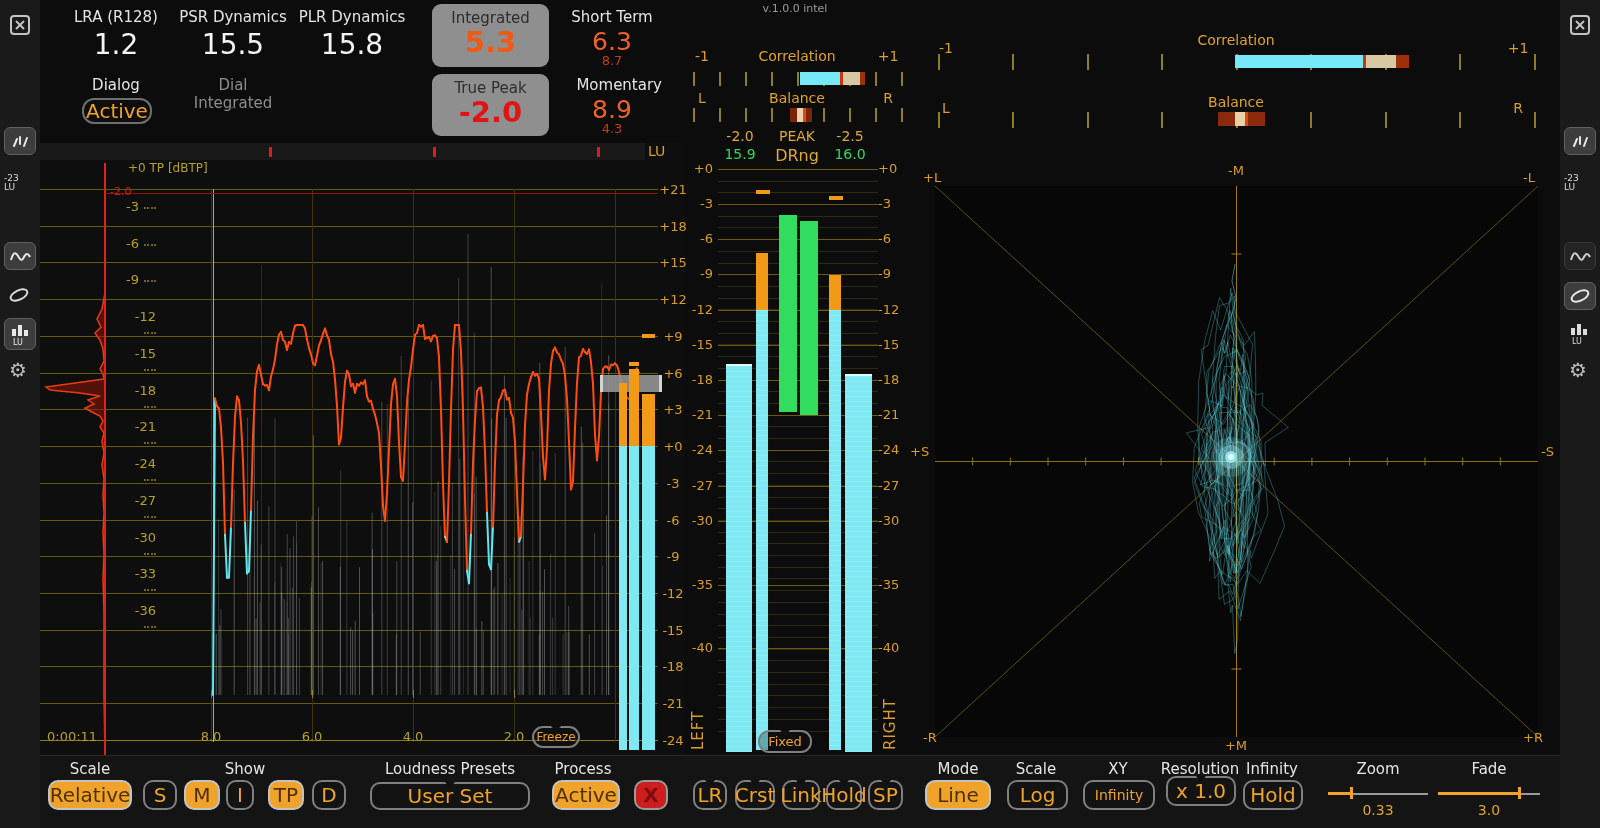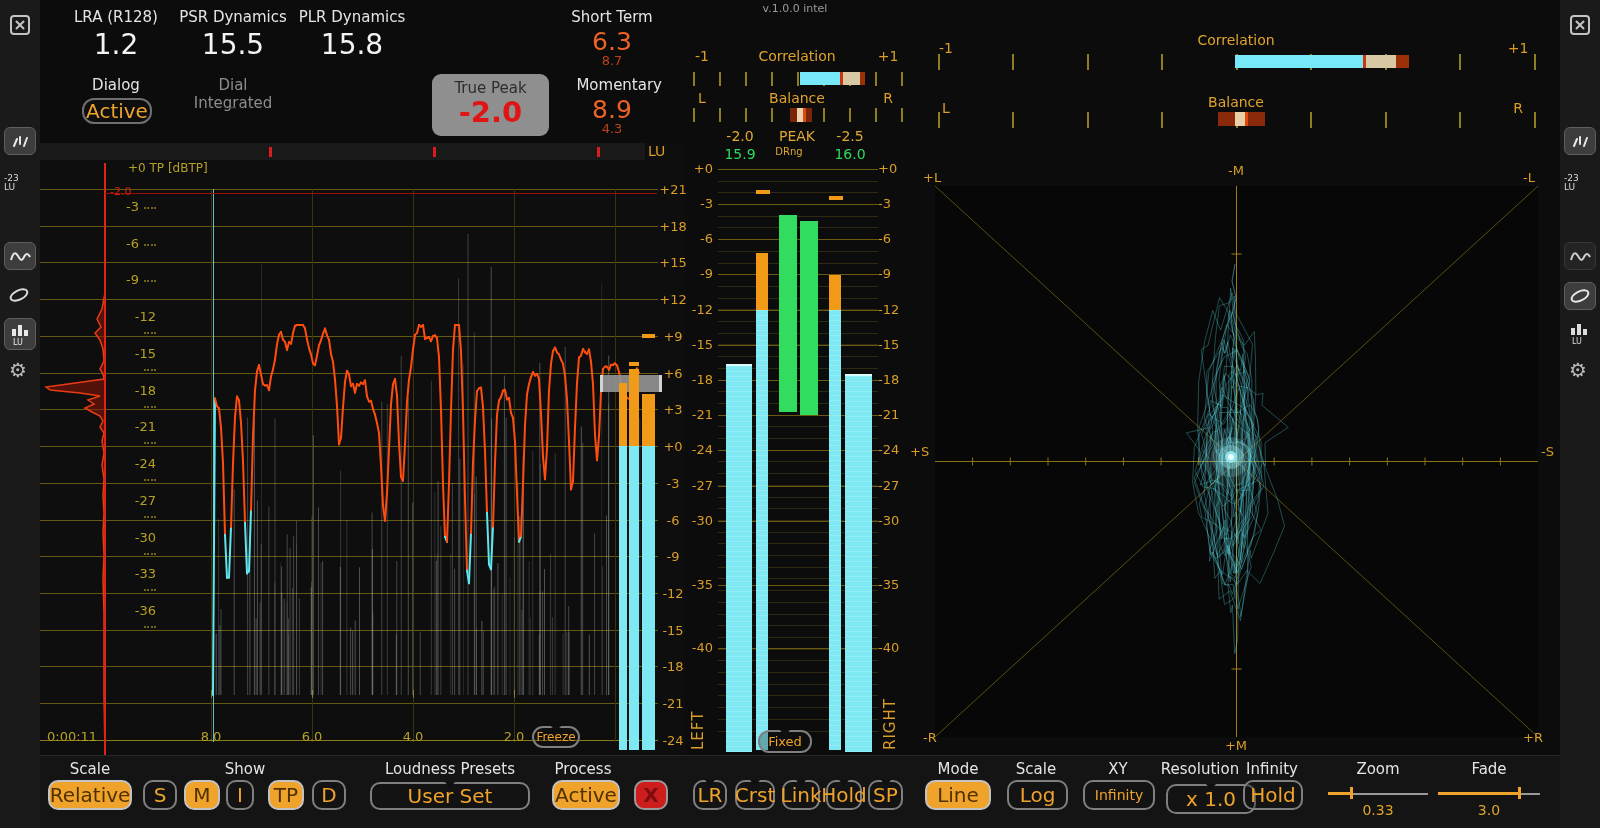--- a/index.html
+++ b/index.html
@@ -121,20 +121,24 @@
     <div class="abs" style="left:9px;top:358px;font-size:20px;color:#bcbcbc;">⚙</div>
   </div>
 
   <div class="abs ctr wlab" style="left:66px;top:8px;width:100px;">LRA (R128)</div>
   <div class="abs ctr statv" style="left:66px;top:28px;width:100px;">1.2</div>
   <div class="abs ctr wlab" style="left:178px;top:8px;width:110px;">PSR Dynamics</div>
   <div class="abs ctr statv" style="left:178px;top:28px;width:110px;">15.5</div>
   <div class="abs ctr wlab" style="left:297px;top:8px;width:110px;">PLR Dynamics</div>
   <div class="abs ctr statv" style="left:297px;top:28px;width:110px;">15.8</div>
 
+  <div class="graybox abs ctr" style="left:432px;top:4px;width:117px;height:63px;">
+    <div class="gl">Integrated</div>
+    <div class="gv" style="color:#f05a14;">5.3</div>
+  </div>
   <div class="graybox abs ctr" style="left:432px;top:74px;width:117px;height:62px;">
     <div class="gl">True Peak</div>
     <div class="gv" style="color:#e01414;">-2.0</div>
   </div>
 
   <div class="abs ctr wlab" style="left:562px;top:8px;width:100px;">Short Term</div>
   <div class="abs ctr bigred" style="left:562px;top:27px;width:100px;">6.3</div>
   <div class="abs ctr subred" style="left:562px;top:53px;width:100px;">8.7</div>
   <div class="abs ctr wlab" style="left:562px;top:76px;width:100px;text-align:right;">Momentary</div>
   <div class="abs ctr bigred" style="left:562px;top:95px;width:100px;">8.9</div>
@@ -182,21 +186,21 @@
         <div class="tickv abs" style="position: absolute; left: 216px; top: 108px; height: 14px;"></div>
       </div>
     <div class="abs" style="left:105px;top:108px;width:22px;height:14px;background:#7a2408;"></div>
     <div class="abs" style="left:112px;top:108px;width:8px;height:14px;background:#ecd2ac;"></div>
     <div class="abs" style="left:118px;top:108px;width:3px;height:14px;background:#e04a10;"></div>
 
     <div class="abs ctr" style="left:30px;top:128px;width:50px;font-size:14px;color:#e0a832;">-2.0</div>
     <div class="abs ctr" style="left:84px;top:128px;width:56px;font-size:14px;color:#e0a832;">PEAK</div>
     <div class="abs ctr" style="left:140px;top:128px;width:50px;font-size:14px;color:#e0a832;">-2.5</div>
     <div class="abs ctr" style="left:30px;top:146px;width:50px;font-size:14px;color:#2ed95c;">15.9</div>
-    <div class="abs ctr" style="left:76px;top:146px;width:56px;font-size:10px;color:#e0a832;">DRng</div>
+    <div class="abs ctr" style="left:84px;top:146px;width:56px;font-size:16px;color:#e0a832;">DRng</div>
     <div class="abs ctr" style="left:140px;top:146px;width:50px;font-size:14px;color:#2ed95c;">16.0</div>
 
     <div class="abs meterminor" style="left:33px;top:169px;width:160px;height:573px;"></div>
     <div id="mScale">
         <div class="orglab" style="position: absolute; left: 0px; top: 161px; width: 28px; text-align: right;">+0</div>
         <div class="orglab" style="position: absolute; left: 193px; top: 161px; width: 30px;">+0</div>
         <div style="position: absolute; left: 33px; top: 169px; width: 160px; height: 1px; background: rgb(107, 90, 16);"></div>
         <div class="orglab" style="position: absolute; left: 0px; top: 196px; width: 28px; text-align: right;">-3</div>
         <div class="orglab" style="position: absolute; left: 193px; top: 196px; width: 30px;">-3</div>
         <div style="position: absolute; left: 33px; top: 204px; width: 160px; height: 1px; background: rgb(107, 90, 16);"></div>
@@ -815,21 +819,21 @@
         <div class="btn notch" style="position: absolute; left: 786px; top: 24px; width: 36px; height: 30px;">Hold</div>
         <div class="btn notch" style="position: absolute; left: 828px; top: 24px; width: 35px; height: 30px;">SP</div>
       </div>
     <div class="abs ctr wlab" style="left:885px;top:4px;width:66px;">Mode</div>
     <div class="btn filled abs" style="left:885px;top:24px;width:66px;height:30px;">Line</div>
     <div class="abs ctr wlab" style="left:965px;top:4px;width:62px;">Scale</div>
     <div class="btn abs" style="left:967px;top:24px;width:61px;height:30px;">Log</div>
     <div class="abs ctr wlab" style="left:1043px;top:4px;width:70px;">XY</div>
     <div class="btn abs" style="left:1043px;top:24px;width:72px;height:30px;font-size:14px;">Infinity</div>
     <div class="abs ctr wlab" style="left:1120px;top:4px;width:80px;">Resolution</div>
-    <div class="btn notch abs" style="left:1126px;top:28px;width:90px;height:30px;text-align:right;">x 1.0</div>
+    <div class="btn notch abs" style="left:1126px;top:20px;width:70px;height:30px;text-align:right;">x 1.0</div>
     <div class="abs ctr wlab" style="left:1200px;top:4px;width:64px;">Infinity</div>
     <div class="btn abs" style="left:1203px;top:24px;width:60px;height:30px;">Hold</div>
     <div class="abs ctr wlab" style="left:1288px;top:4px;width:100px;">Zoom</div>
     <div class="slidertrack abs" style="left:1288px;top:37px;width:100px;"></div>
     <div class="sliderfill abs" style="left:1288px;top:36px;width:24px;"></div>
     <div class="sliderhandle abs" style="left:1310px;top:31px;"></div>
     <div class="abs ctr" style="left:1288px;top:46px;width:100px;font-size:14px;color:#e0a42c;">0.33</div>
     <div class="abs ctr wlab" style="left:1398px;top:4px;width:102px;">Fade</div>
     <div class="slidertrack abs" style="left:1398px;top:37px;width:102px;"></div>
     <div class="sliderfill abs" style="left:1398px;top:36px;width:82px;"></div>

